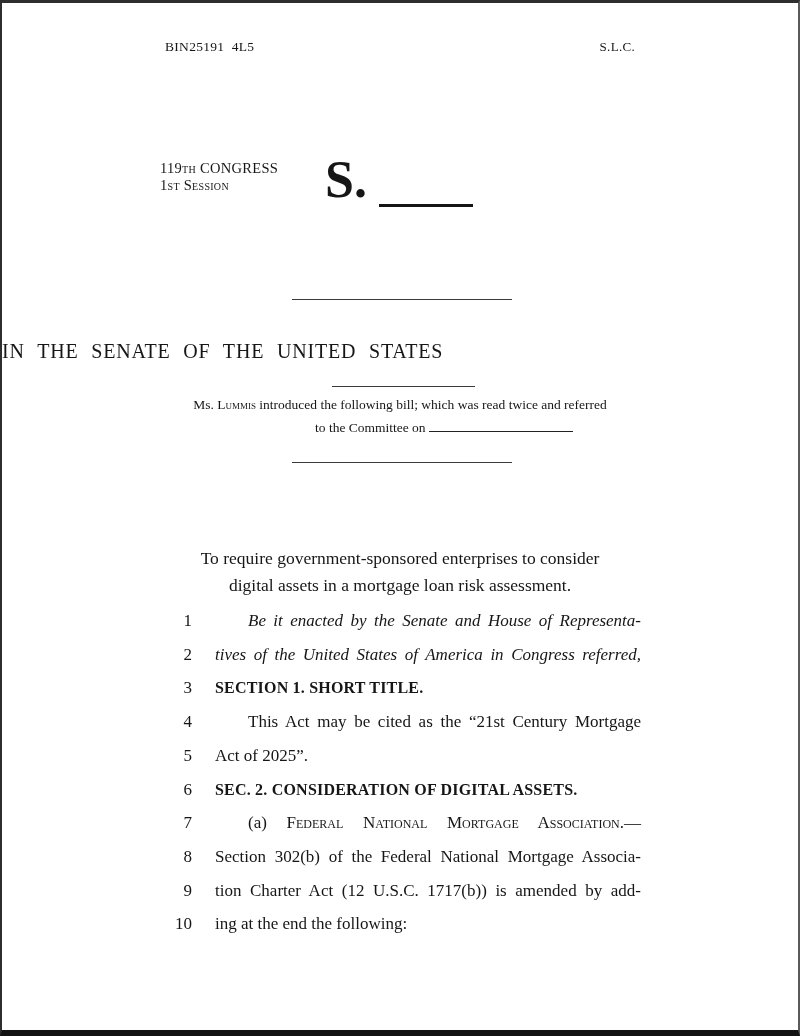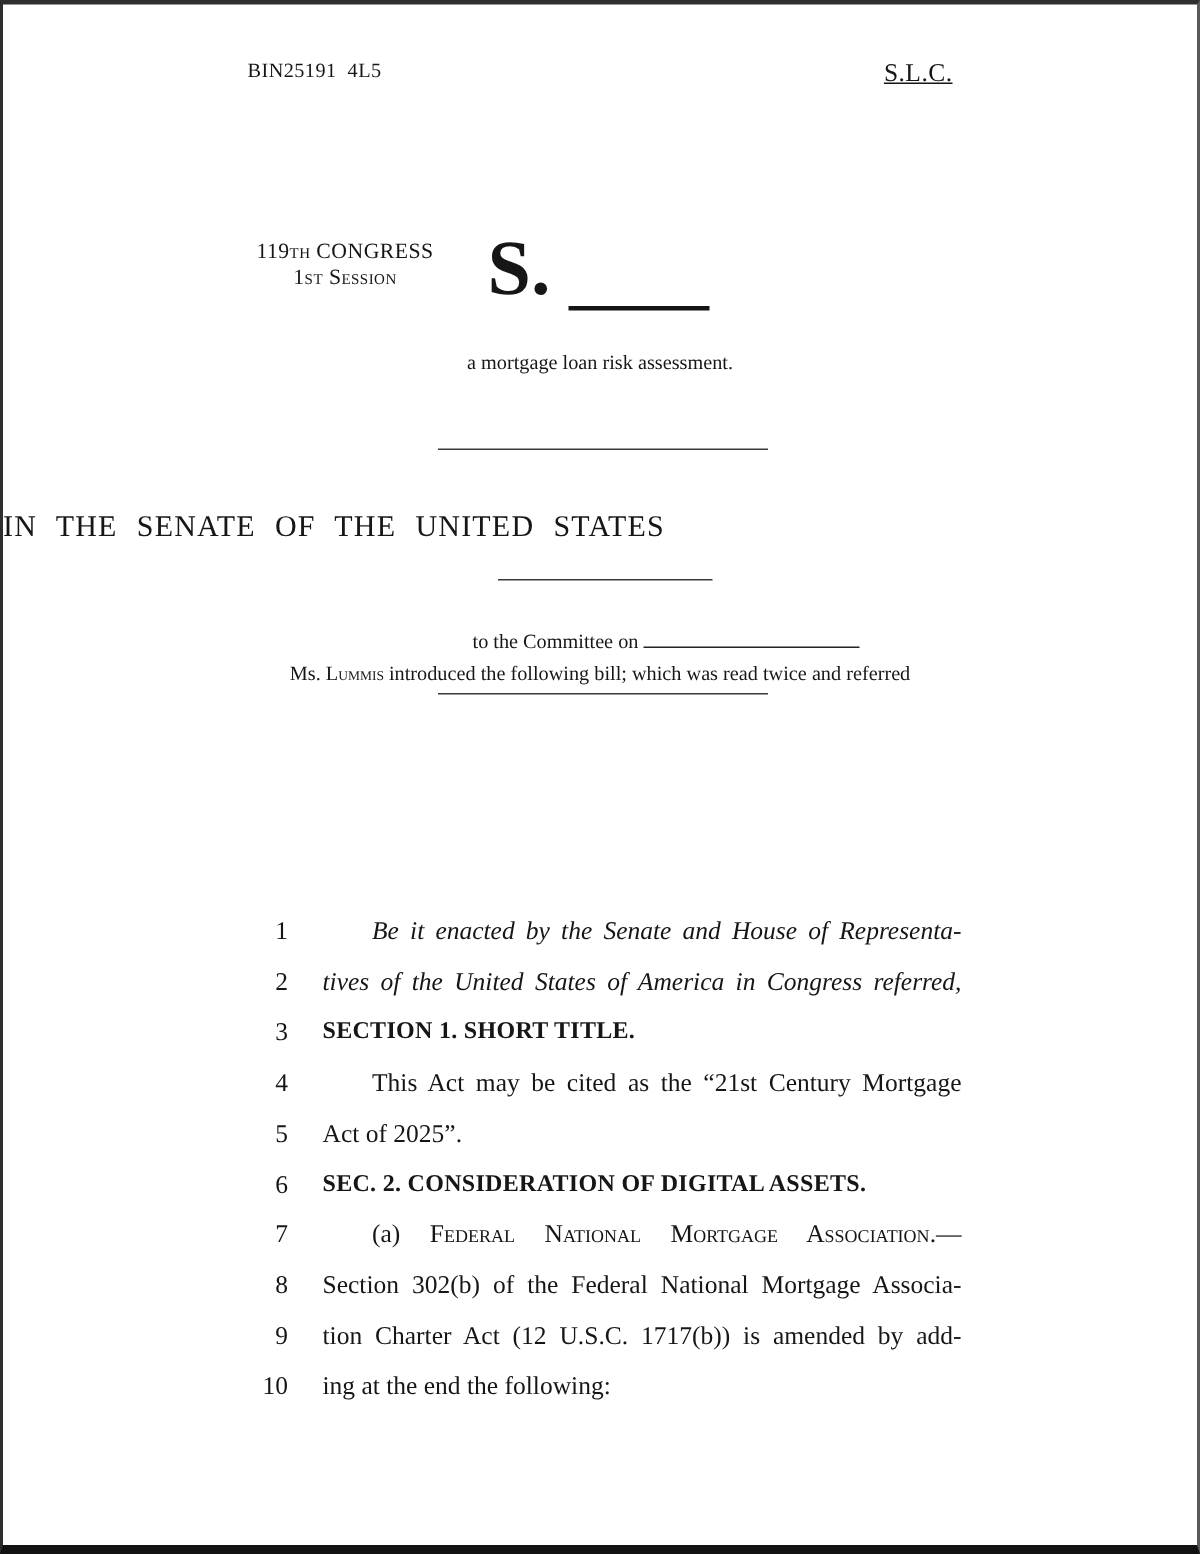--- a/index.html
+++ b/index.html
@@ -15,26 +15,26 @@
     border-left: 2px solid #2e2e2e;
     border-right: 2px solid #5a5a5a;
     border-bottom: 6px solid #121212;
     overflow: hidden;
   }
   .abs { position: absolute; }
   .keep-ws { white-space: pre; }
 
   
   .hdr-left  { top: 36px; left: 163px; font-size: 13.5px; letter-spacing: 0.3px; }
-  .hdr-right { top: 36px; right: 163px; font-size: 17px; letter-spacing: 0.3px; text-decoration: underline; }
+  .hdr-right { top: 36px; right: 163px; font-size: 13px; letter-spacing: 0.3px; }
 
   
   .congress-block {
     top: 157px; left: 158px; width: 140px;
-    text-align: center; font-size: 14.5px; line-height: 16.5px;
+    text-align: left; font-size: 14.5px; line-height: 16.5px;
     font-variant: small-caps; letter-spacing: 0.3px;
   }
   .bill-letter {
     top: 151px; left: 323px;
     font-size: 52px; font-weight: bold; line-height: 1;
   }
   .bill-number-blank {
     top: 201px; left: 377px; width: 94px; height: 0;
     border-bottom: 3px solid #151515;
   }
@@ -51,21 +51,21 @@
   .rule-c { top: 459px; left: 290px; width: 220px; border-top: 1.5px solid #3a3a3a; }
 
   
   .chamber {
     top: 337px; left: 0; width: 100%;
     text-align: left; font-size: 20px;
     letter-spacing: 0.8px; word-spacing: 7px;
   }
 
   
-  .action1 { top: 394px; left: 0; width: 100%; text-align: center; font-size: 13.5px; margin-top: 44px; }
+  .action1 { top: 394px; left: 0; width: 100%; text-align: center; font-size: 13.5px; }
   .action2 { top: 415px; left: 0; width: 100%; text-align: center; font-size: 13.5px; margin-left: 44px; }
   .sc { font-variant: small-caps; }
   .committee-blank {
     display: inline-block; width: 144px; height: 13px;
     border-bottom: 1.4px solid #222; vertical-align: baseline;
   }
 
   
   .abill {
     top: 493px; left: 0; width: 100%;
@@ -99,35 +99,38 @@
 
   <div class="abs congress-block">
     <div>119th CONGRESS</div>
     <div>1st Session</div>
   </div>
 
   <div class="abs bill-letter">S.</div>
   <div class="abs bill-number-blank"></div>
 
   <div class="abs preamble">
-    <div>a mortgage loan risk assessment.</div>
   </div>
 
   <div class="abs rule-a"></div>
 
   <div class="abs chamber">IN THE SENATE OF THE UNITED STATES</div>
 
   <div class="abs rule-b"></div>
 
   <div class="abs action1"><span class="keep-ws">Ms. </span><span class="sc">Lummis</span><span class="keep-ws"> introduced the following bill; which was read twice and referred</span></div>
   <div class="abs action2"><span class="keep-ws">to the Committee on </span><span class="committee-blank"></span></div>
 
   <div class="abs rule-c"></div>
 
 
+  <div class="abs title">
+    <div>To require government-sponsored enterprises to consider</div>
+    <div>digital assets in a mortgage loan risk assessment.</div>
+  </div>
 
   <div class="abs bill-body">
 
     <div class="row">
       <div class="num">1</div>
       <div class="text just it"><span class="tab"></span><span>Be it enacted by the Senate and House of Representa-</span></div>
     </div>
 
     <div class="row">
       <div class="num">2</div>

